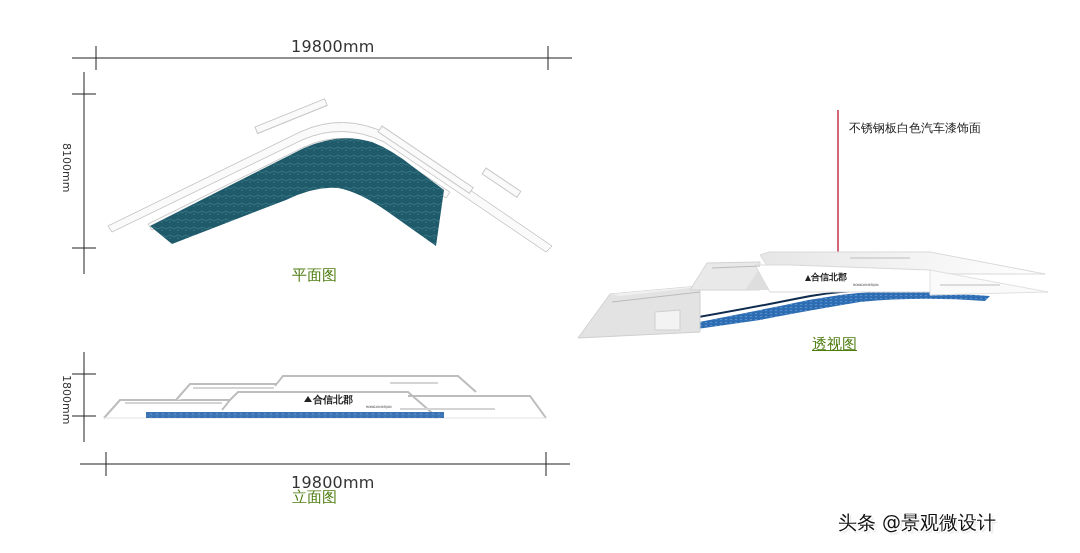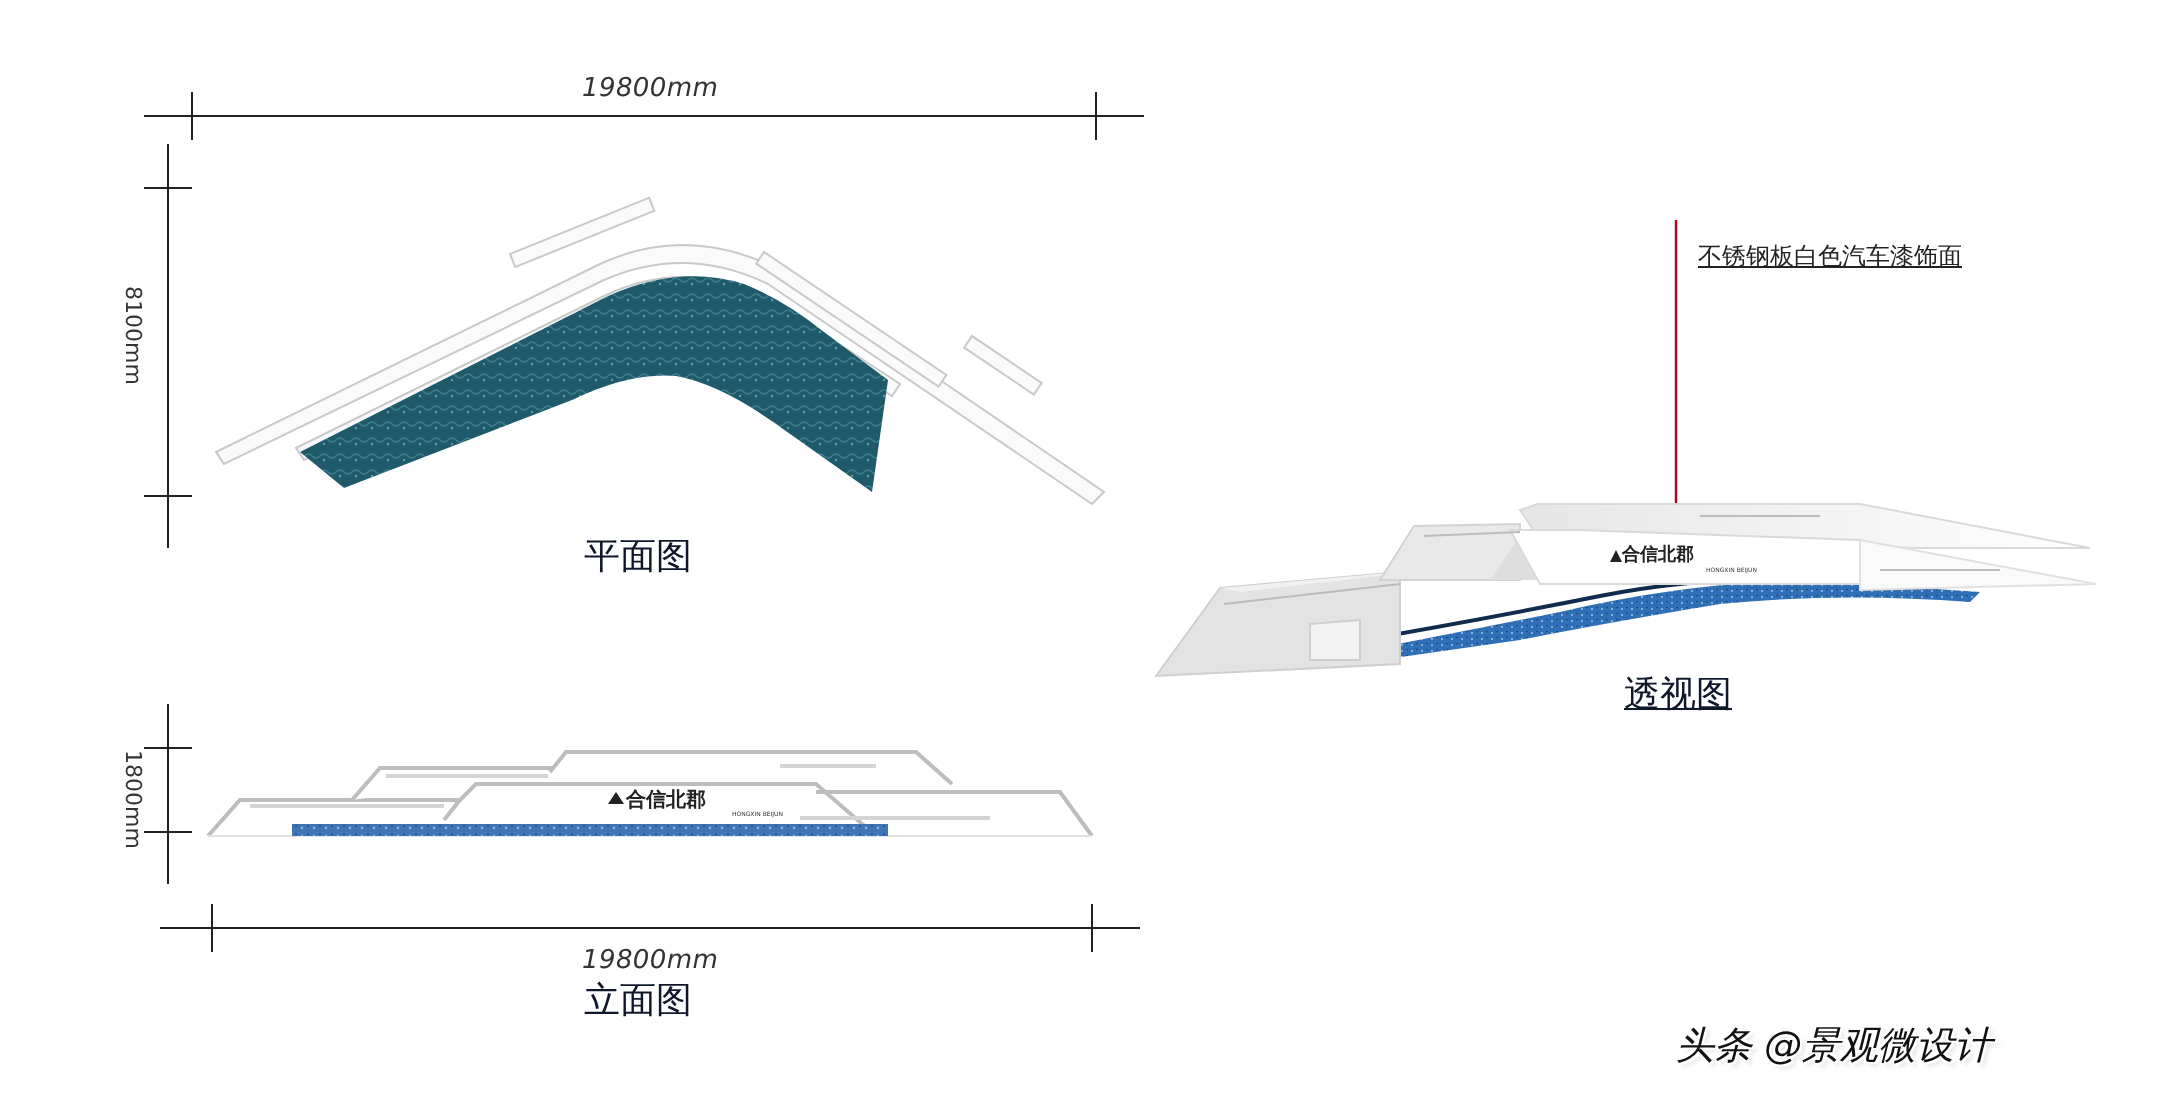--- a/index.html
+++ b/index.html
@@ -1,22 +1,22 @@
 <!DOCTYPE html>
 <html><head>
 <meta charset="utf-8">
 <style>
   html,body{margin:0;padding:0;background:#ffffff;}
   body{width:1080px;height:553px;position:relative;overflow:hidden;font-family:"DejaVu Sans","Liberation Sans",sans-serif;color:#222;}
   .abs{position:absolute;}
-  .dim-label{font-size:13px;color:#333;letter-spacing:0.2px;font-family:"DejaVu Sans",sans-serif;font-style:italic;}
-  .view-label{font-size:18px;color:#0f172a;text-align:right;}
+  .dim-label{font-size:16px;color:#333;letter-spacing:0.2px;font-family:"DejaVu Sans",sans-serif;}
+  .view-label{font-size:15px;color:#4d7c0f;text-align:right;}
   .vlabel{writing-mode:vertical-rl;font-size:11px;color:#333;}
-  .note{font-size:12px;color:#222;text-decoration:underline;}
-  .watermark{font-size:19px;color:#111;text-shadow:1px 1px 0 #fff,-1px -1px 0 #fff,1px -1px 0 #fff,-1px 1px 0 #fff, 2px 2px 2px rgba(0,0,0,0.15);font-style:italic;}
+  .note{font-size:12px;color:#222;}
+  .watermark{font-size:19px;color:#111;text-shadow:1px 1px 0 #fff,-1px -1px 0 #fff,1px -1px 0 #fff,-1px 1px 0 #fff, 2px 2px 2px rgba(0,0,0,0.15);}
   svg{position:absolute;left:0;top:0;}
 </style>
 </head>
 <body>
 
 <div>
   <svg width="1080" height="553">
 
     <g stroke="#222" stroke-width="1">
       <line x1="72" y1="58" x2="572" y2="58"></line>

